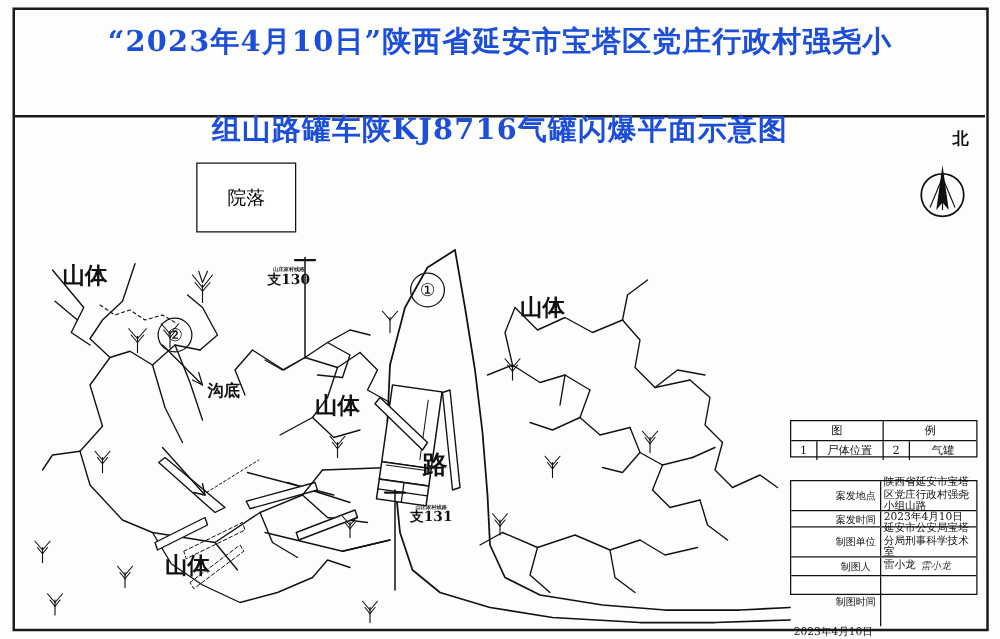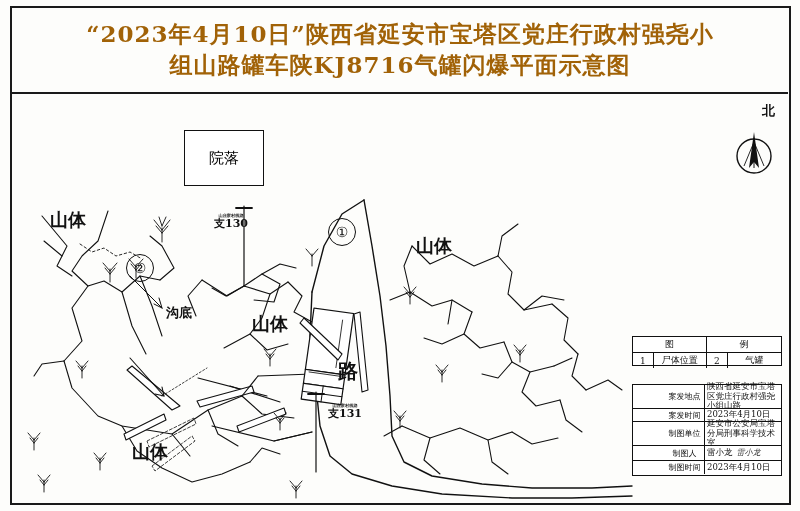--- a/index.html
+++ b/index.html
@@ -28,23 +28,24 @@
     box-sizing:border-box;
     display:flex;flex-direction:column;
     align-items:center;justify-content:center;
     gap:2px;
   }
   .title-line{
     font-family:"DejaVu Serif","Liberation Serif",serif;
     font-weight:bold;
     font-size:23px;
     letter-spacing:1px;
-    color:#a16207;
+    color:#1d4ed8;
     white-space:nowrap;
     line-height:1.25;
+    margin-top:39px;
   }
   
   .map-area{
     position:absolute;
     left:12px;top:96px;width:776px;height:408px;
   }
   svg.map{position:absolute;left:0;top:0;width:776px;height:408px;}
   
   .map-label{
     position:absolute;
@@ -342,21 +343,21 @@
             <path d="M0,7 L4,2"></path>
         </g>
         <g transform="translate(300,156)">
           <path d="M0,14 L0,2"></path>
             <path d="M0,4 L-6,-3"></path>
             <path d="M0,4 L6,-3"></path>
         </g>
       </g>
     </svg>
 
-    <div class="yard-box" style="left:172px;top:34px;width:78px;height:54px;">
+    <div class="yard-box" style="left:145px;top:34px;width:78px;height:54px;">
       <span class="lbl-yard">院落</span>
     </div>
 
     <div class="map-label lbl-mount" style="left:38px;top:112px;">山体</div>
     <div class="map-label lbl-mount" style="left:240px;top:216px;">山体</div>
     <div class="map-label lbl-mount" style="left:404px;top:138px;">山体</div>
     <div class="map-label lbl-mount" style="left:120px;top:344px;">山体</div>
 
     <div class="map-label lbl-road" style="left:326px;top:262px;">路</div>
 
@@ -409,20 +410,20 @@
         <div class="it-key">制图单位</div>
         <div class="it-val">延安市公安局宝塔分局刑事科学技术室</div>
       </div>
       <div class="it-row" style="height:15px;">
         <div class="it-key">制图人</div>
         <div class="it-val">
           <span>雷小龙</span>
           <span class="sig">雷小龙</span>
         </div>
       </div>
-      <div class="it-row" style="height:13px;">
+      <div class="it-row" style="height:13px;flex-direction:column;">
         <div class="it-key">制图时间</div>
         <div class="it-val">2023年4月10日</div>
       </div>
     </div>
 
   </div>
 </div>
 
 </body></html>

